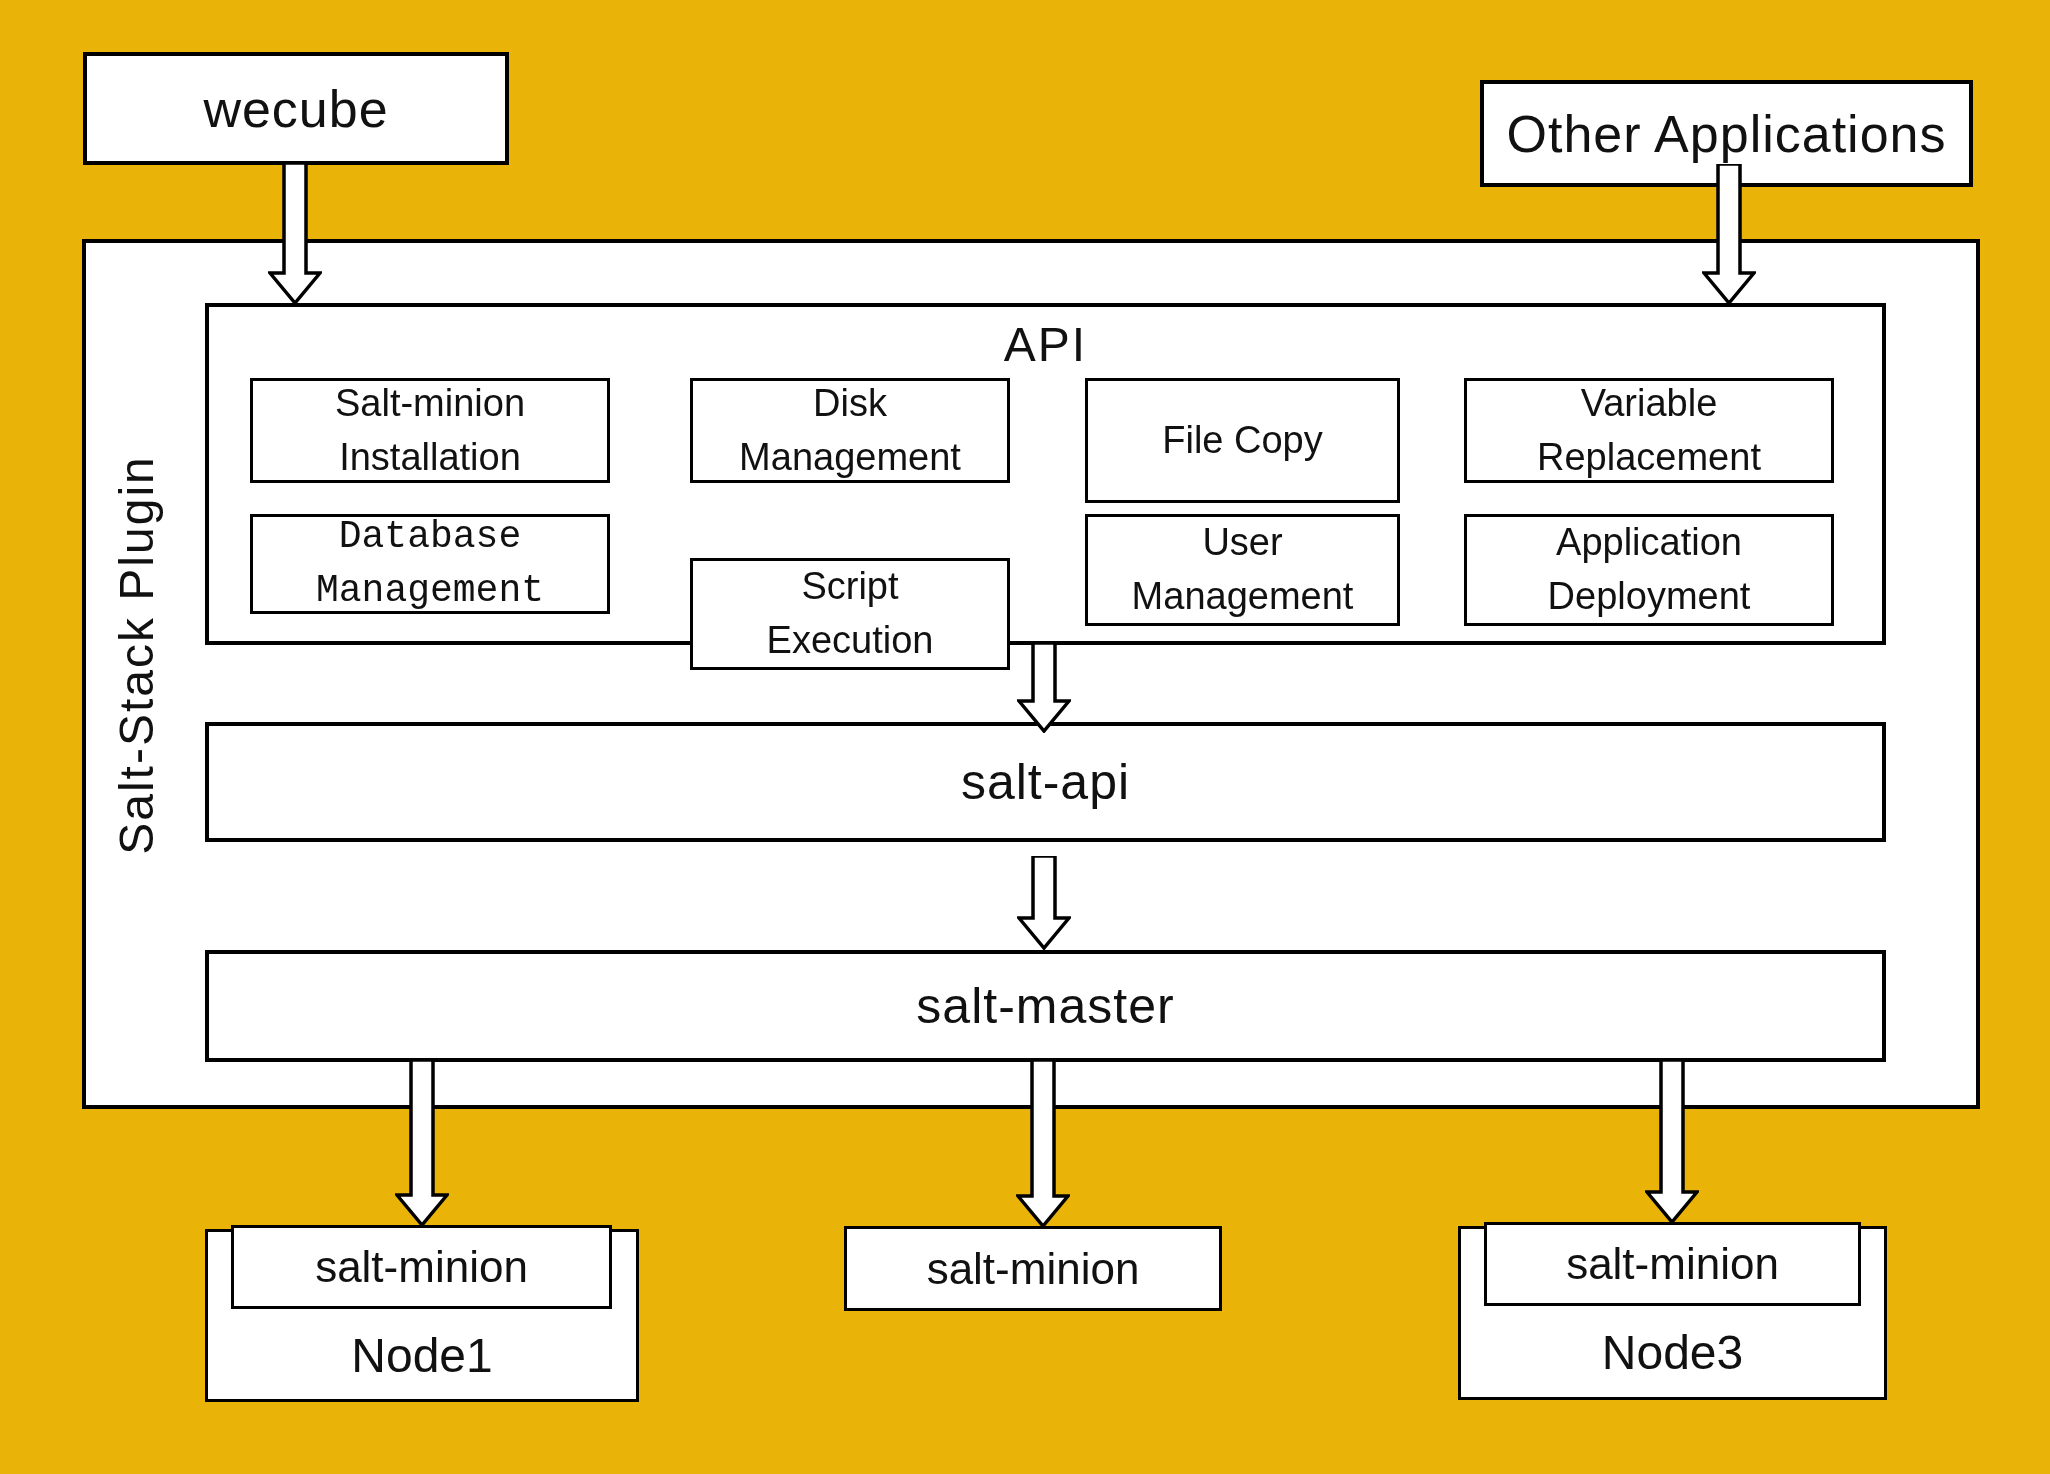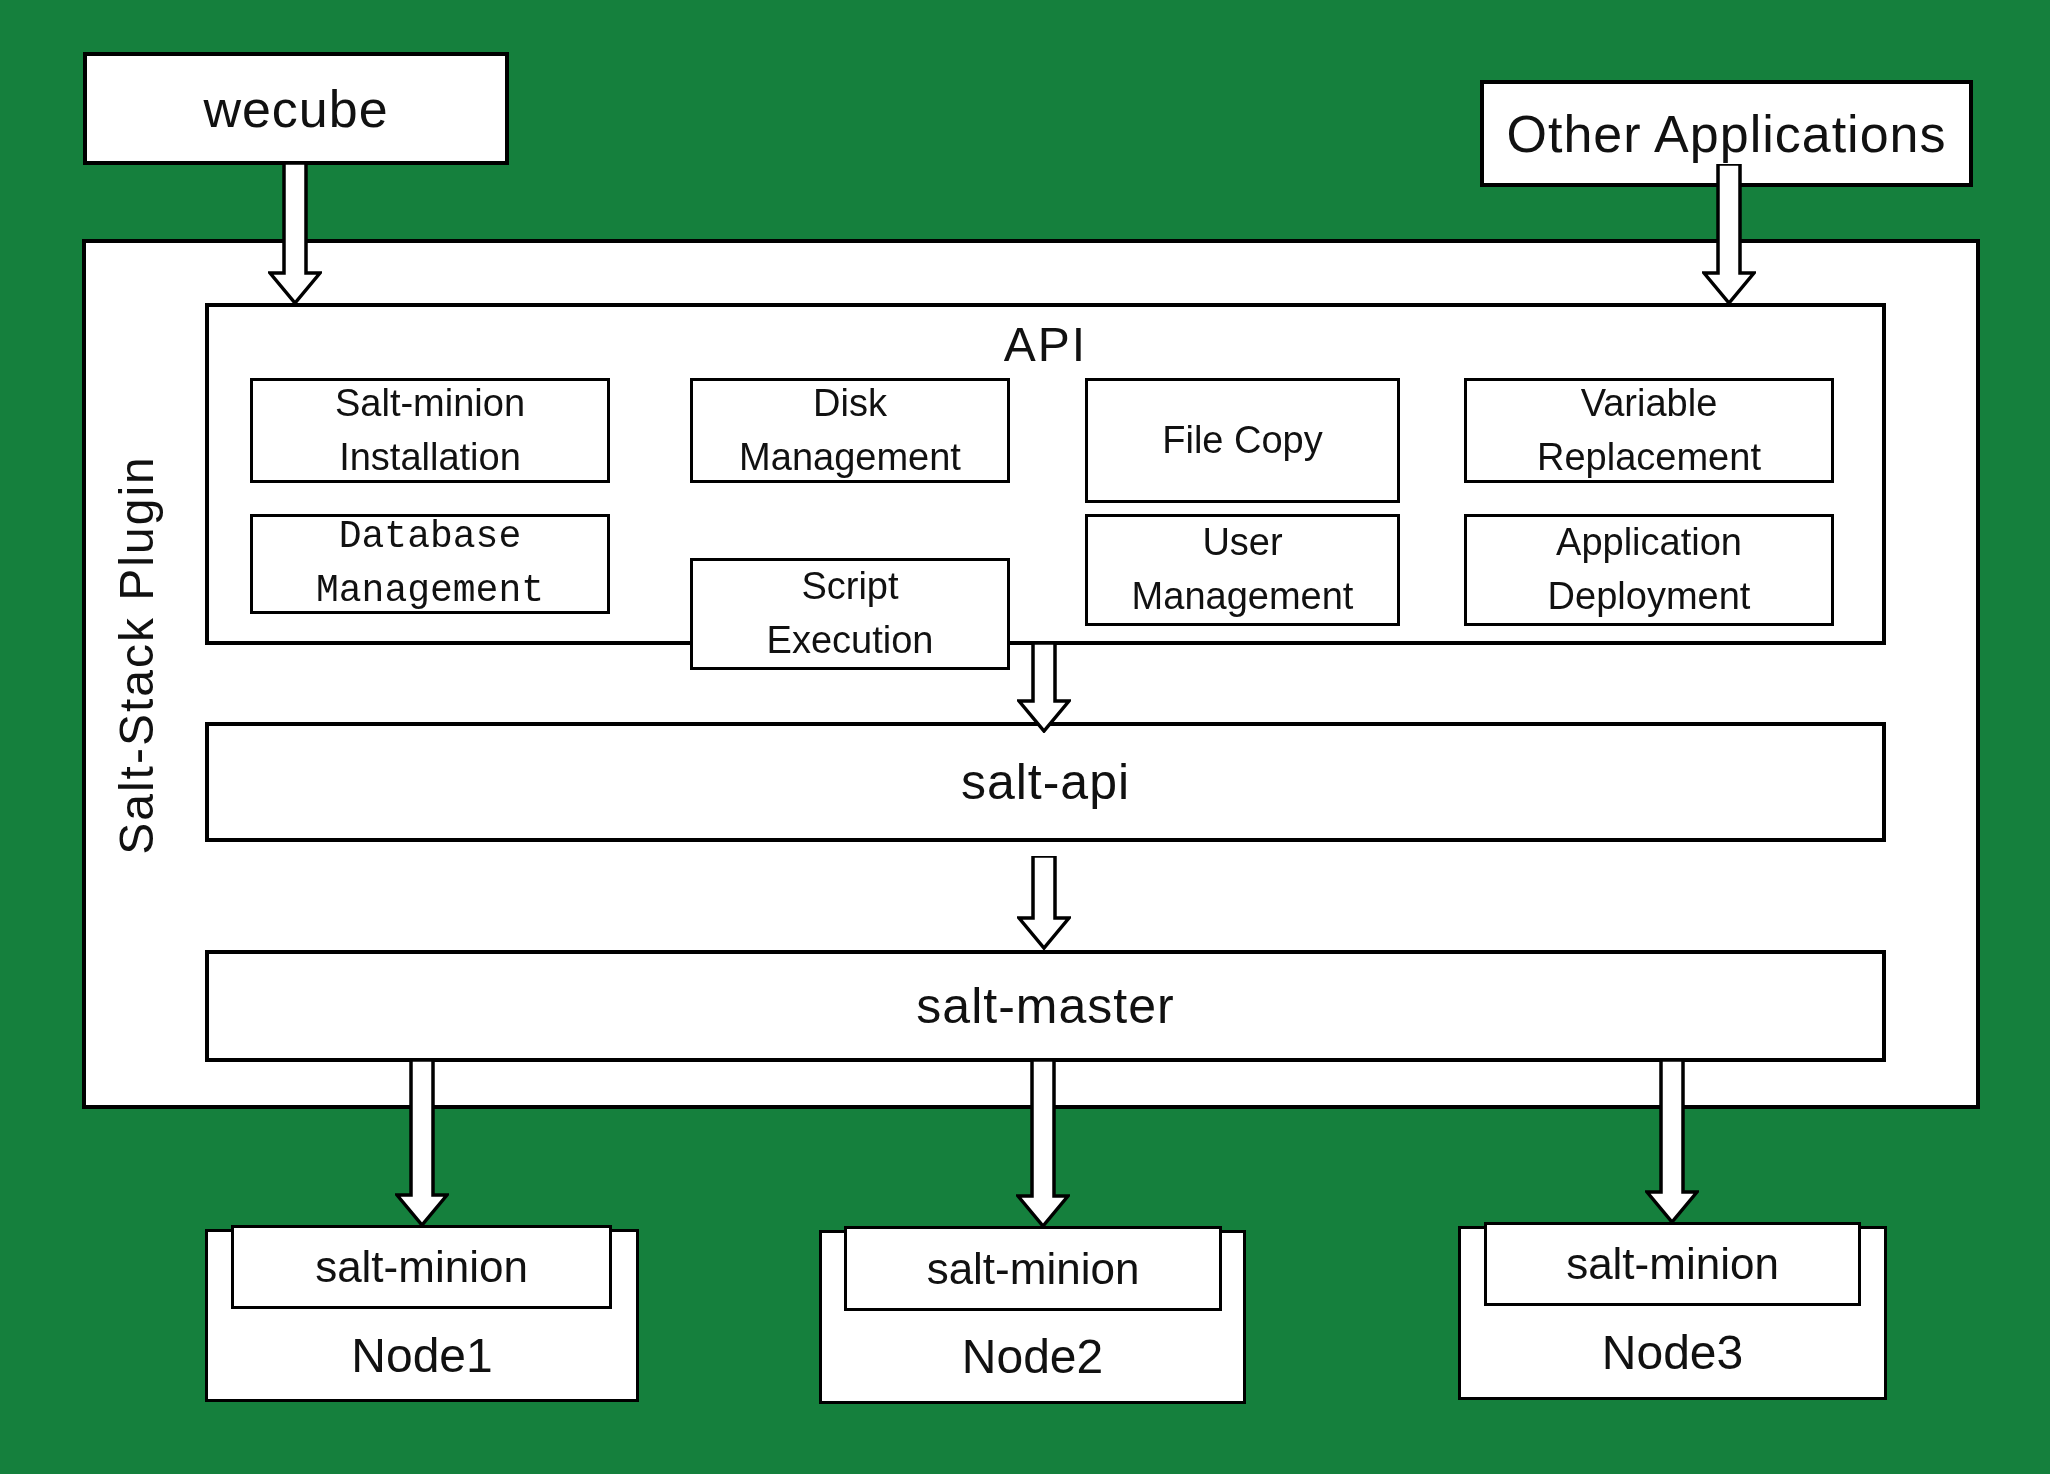--- a/index.html
+++ b/index.html
@@ -1,20 +1,20 @@
 <!DOCTYPE html>
 <html><head>
 <meta charset="utf-8">
 <style>
   html, body { margin: 0; padding: 0; background: #ffffff; }
   .canvas {
     position: relative;
     width: 2050px;
     height: 1474px;
-    background: #15803d;
+    background: #eab308;
     font-family: "Liberation Sans", "DejaVu Sans", sans-serif;
     color: #111111;
     overflow: hidden;
   }
   .box {
     position: absolute;
     box-sizing: border-box;
     background: #ffffff;
     border: 4px solid #000000;
     display: flex;
@@ -175,23 +175,20 @@
     <path d="M16 0 V132 H2 L27 162 L52 132 H38 V0 Z"></path>
   </svg>
 
   <div class="node-box" style="left:205px; top:1229px; width:434px; height:173px;">
     <div class="node-label">Node1</div>
   </div>
   <div class="minion-box" style="left:231px; top:1225px; width:381px; height:84px;">
     <span>salt-minion</span>
   </div>
 
-  <div class="node-box" style="left:819px; top:1230px; width:427px; height:174px;">
-    <div class="node-label">Node2</div>
-  </div>
   <div class="minion-box" style="left:844px; top:1226px; width:378px; height:85px;">
     <span>salt-minion</span>
   </div>
 
   <div class="node-box" style="left:1458px; top:1226px; width:429px; height:174px;">
     <div class="node-label">Node3</div>
   </div>
   <div class="minion-box" style="left:1484px; top:1222px; width:377px; height:84px;">
     <span>salt-minion</span>
   </div>

